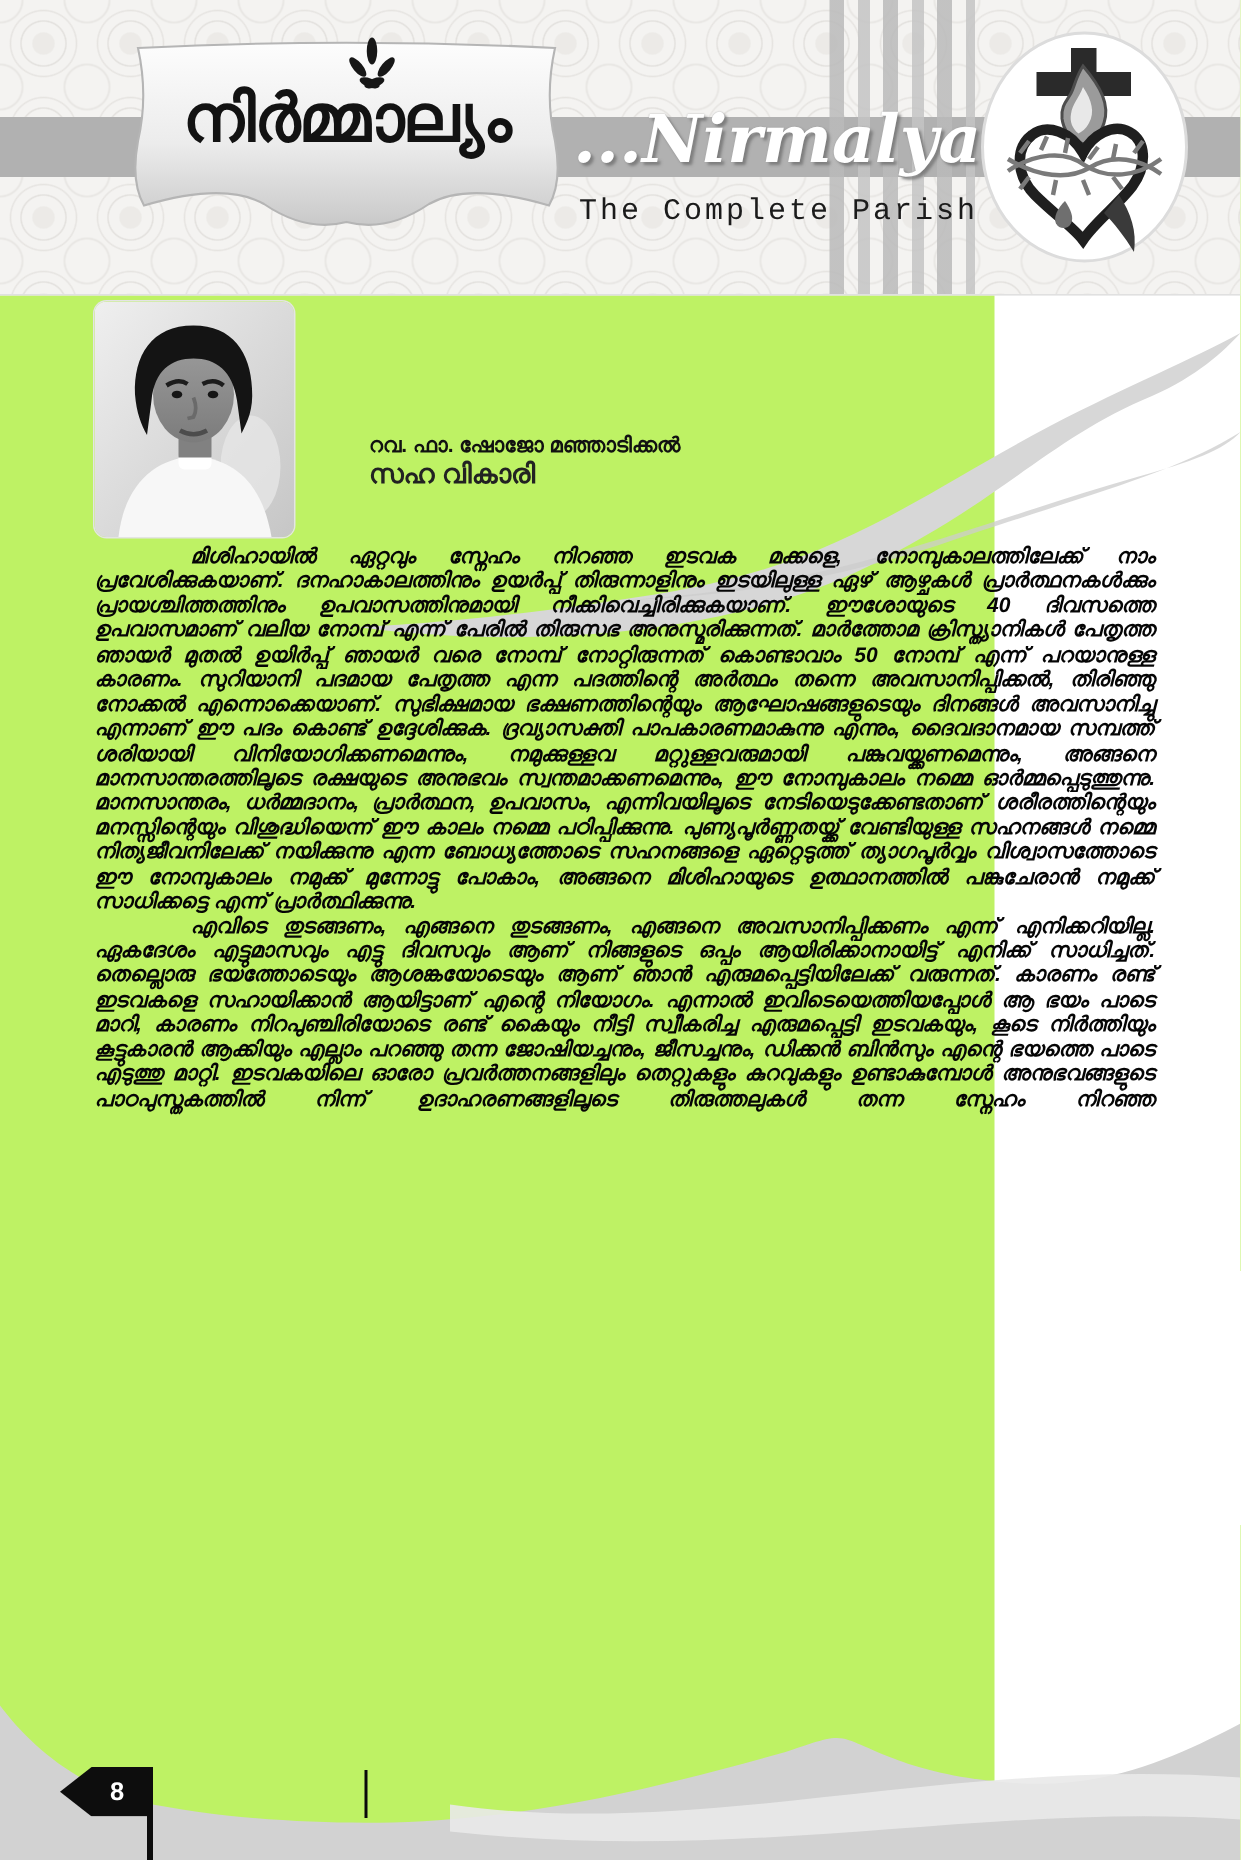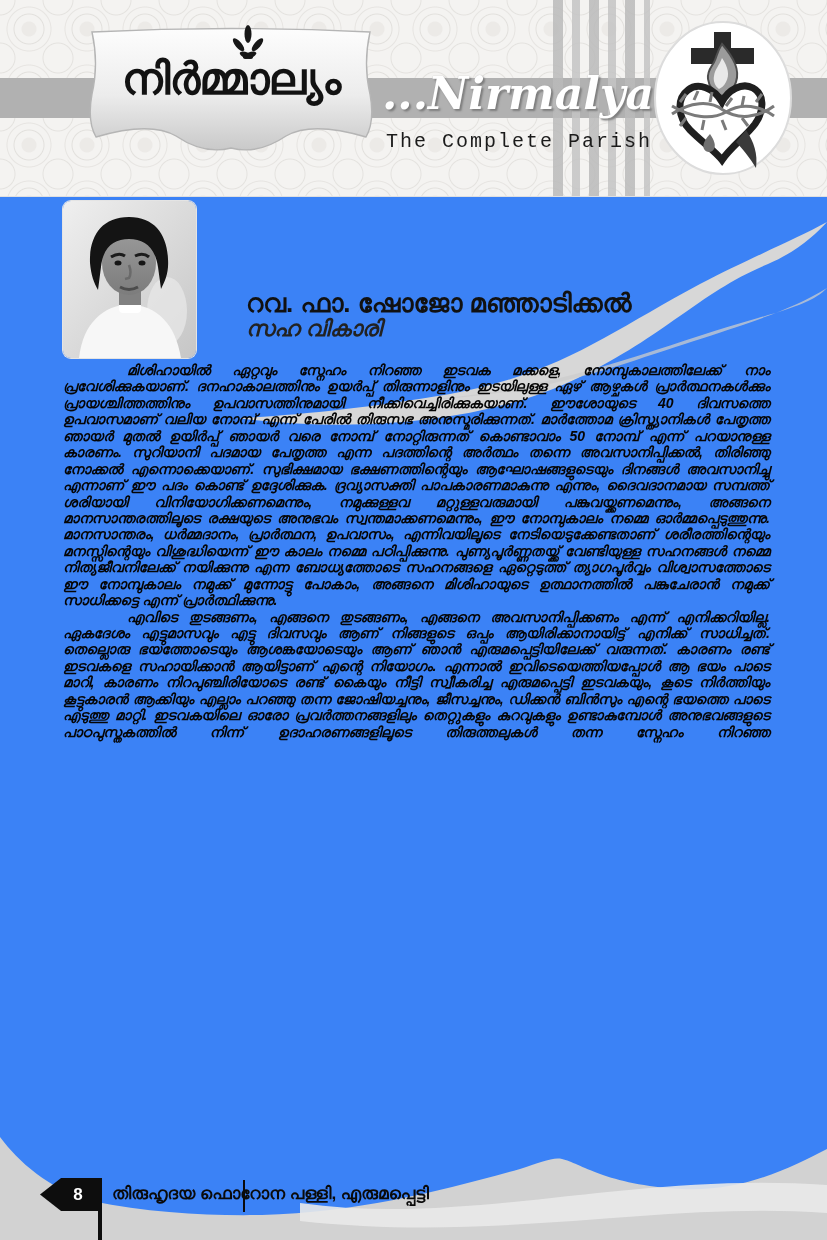--- a/index.html
+++ b/index.html
@@ -1,19 +1,19 @@
 <!DOCTYPE html>
 <html><head>
 <meta charset="utf-8">
 <style>
   html,body{margin:0;padding:0;}
   body{width:827px;height:1240px;position:relative;background:#ffffff;
        font-family:"Liberation Sans",sans-serif;overflow:hidden;}
 
-  .page{position:absolute;inset:0;width:827px;height:1240px;background:#3b82f6;}
+  .page{position:absolute;inset:0;width:663px;height:1240px;background:#bef264;}
 
   
   .header{position:absolute;left:0;top:0;width:827px;height:196px;
     background-color:#f4f3f1;
     background-image:
       radial-gradient(circle, rgba(255,255,255,0) 14px, #e2e0dd 15px, rgba(255,255,255,0) 16px, rgba(255,255,255,0) 21px, #e6e4e1 22px, rgba(255,255,255,0) 23px),
       radial-gradient(circle, #eceae7 7px, rgba(255,255,255,0) 8px),
       radial-gradient(circle, rgba(255,255,255,0) 14px, #e4e2df 15px, rgba(255,255,255,0) 16px);
     background-size:58px 58px,58px 58px,58px 58px;
     background-position:0 0,0 0,29px 29px;
@@ -35,22 +35,22 @@
     font-size:44px;line-height:1;color:#ffffff;
     text-shadow:2px 2px 2px #7e7e7e, 0 0 1px #999;}
   .tagline{position:absolute;left:386px;top:130px;
     font-family:"Liberation Mono",monospace;font-size:20px;color:#1b1b1b;letter-spacing:2px;}
   .emblem{position:absolute;left:650px;top:18px;width:146px;height:160px;}
 
   
   .ribbon{position:absolute;left:238px;top:222px;width:589px;height:222px;pointer-events:none;}
   .photo{position:absolute;left:63px;top:201px;width:133px;height:157px;border-radius:8px;
     overflow:hidden;box-shadow:0 0 0 1px #e4e4e4;}
-  .author-name{position:absolute;left:246px;top:288px;font-size:26px;font-weight:bold;color:#111;}
-  .author-title{position:absolute;left:246px;top:316px;font-size:22px;font-style:italic;
+  .author-name{position:absolute;left:246px;top:288px;font-size:14px;font-weight:bold;color:#111;}
+  .author-title{position:absolute;left:246px;top:306px;font-size:18px;
     font-weight:bold;color:#222;}
 
   
   .article{position:absolute;left:63px;top:362px;width:707px;color:#050505;
     font-size:14px;line-height:1.175;font-weight:bold;text-align:justify;font-style:italic;}
   .article p{margin:0;text-indent:64px;}
   .article p.stretch-last{text-align-last:justify;}
   .article .section-heading{margin:0;text-indent:0;font-weight:bold;}
 
   
@@ -169,16 +169,15 @@
 
   <svg class="bottom-wave" viewBox="0 0 827 145" preserveAspectRatio="none">
     <path d="M0,42 C18,66 48,94 92,106 C150,118 210,121 262,120 C360,117 440,96 520,74 C540,68 552,62 562,64 C580,68 606,90 682,94 C744,97 792,72 827,54 L827,145 L0,145 Z" fill="#d2d2d2"></path>
     <path d="M300,108 C470,132 630,76 827,90 L827,118 C660,106 500,148 300,126 Z" fill="#e9e9e9" opacity="0.9"></path>
   </svg>
 
   <div class="page-flag">
     <span>8</span>
   </div>
   <div class="flag-line"></div>
-  <div class="footer-text">തിരുഹൃദയ ഫൊറോന പള്ളി, എരുമപ്പെട്ടി</div>
   <div class="footer-sep"></div>
 
 </div>
 
 </body></html>

